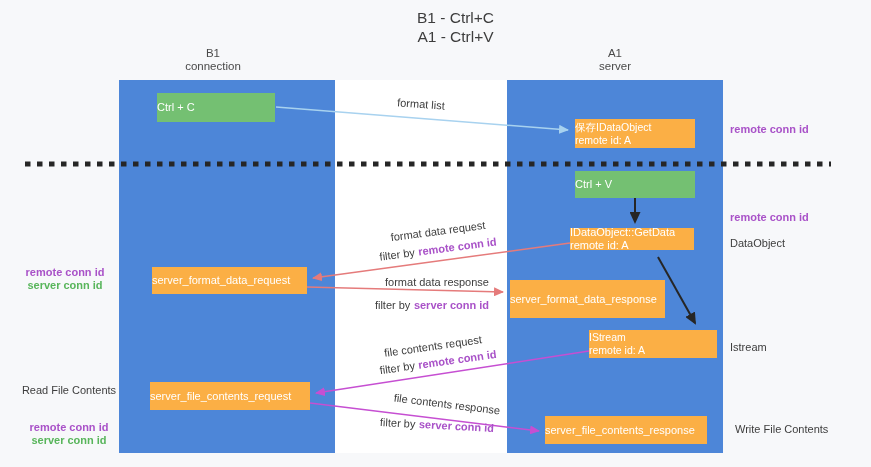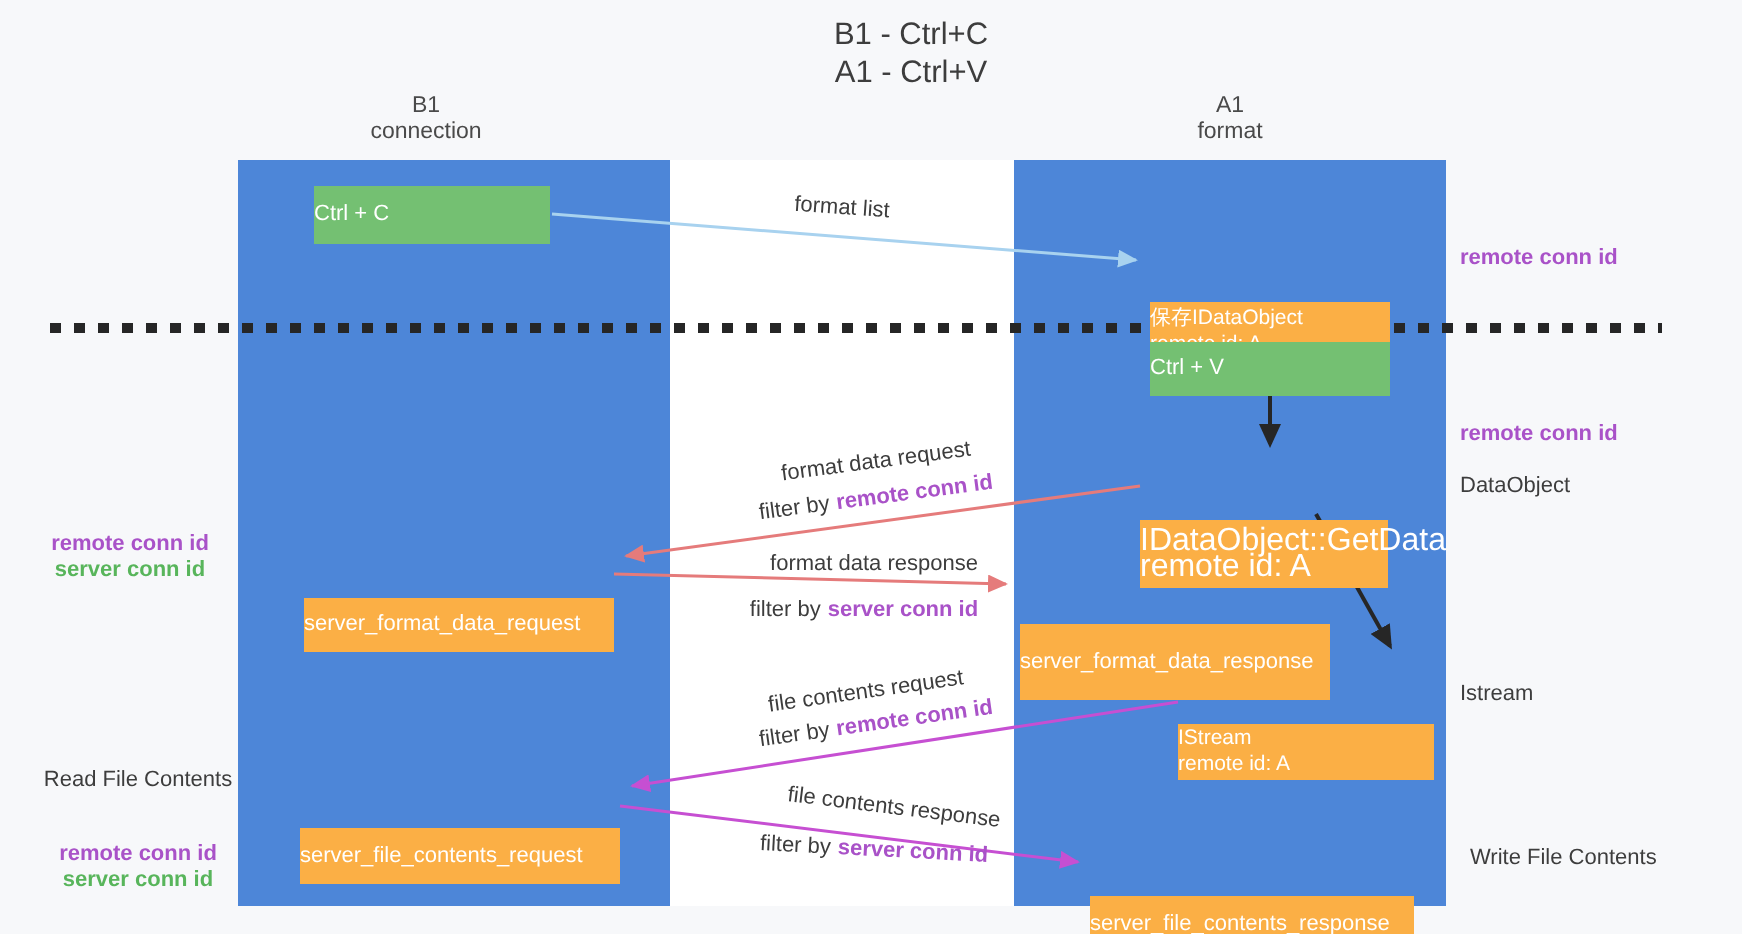--- a/index.html
+++ b/index.html
@@ -13,21 +13,21 @@
   .col.right{left:507px;}
   .title{position:absolute;top:8px;left:0;width:100%;text-align:center;
     font-size:15.5px;line-height:19px;color:#3d3d3d;z-index:4;padding-left:20px;}
   .col-header{position:absolute;top:47px;width:216px;text-align:center;
     font-size:11.5px;line-height:13px;color:#4a4a4a;z-index:4;}
   .col-header.left-h{left:105px;}
   .col-header.right-h{left:507px;}
   svg.arrows{position:absolute;left:0;top:0;z-index:2;}
   .node{position:absolute;display:flex;flex-direction:column;align-items:flex-start;justify-content:center;
     color:#ffffff;font-size:11px;line-height:13px;text-align:center;z-index:3;white-space:nowrap;}
-  .node.orange{background:#fbaf45;margin-top:32px;}
+  .node.orange{background:#fbaf45;}
   .node.green{background:#74c072;}
   .lbl{position:absolute;font-size:11px;color:#3d3d3d;white-space:nowrap;z-index:4;}
   .key{font-weight:bold;margin-left:3.5px;}
   .key.purple{color:#a952c8;}
   .side{position:absolute;font-size:11px;color:#3d3d3d;white-space:nowrap;z-index:4;}
   .side.bold-purple{color:#a952c8;font-weight:bold;}
   .side-stack{position:absolute;width:110px;text-align:center;font-size:11px;line-height:13px;z-index:4;white-space:nowrap;}
   .side-stack .p{color:#a952c8;font-weight:bold;}
   .side-stack .g{color:#58b55b;font-weight:bold;}
   .side-stack .blk{color:#3d3d3d;margin-bottom:24px;}
@@ -43,21 +43,21 @@
     <div>B1 - Ctrl+C</div>
     <div>A1 - Ctrl+V</div>
   </div>
 
   <div class="col-header left-h">
     <div>B1</div>
     <div>connection</div>
   </div>
   <div class="col-header right-h">
     <div>A1</div>
-    <div>format</div>
+    <div>server</div>
   </div>
 
   <div class="col left"></div>
   <div class="col right"></div>
 
   <svg class="arrows" width="871" height="467">
     <defs>
       <marker id="m-blue" markerUnits="userSpaceOnUse" markerWidth="11" markerHeight="9" refX="9" refY="4.5" orient="auto">
         <path d="M0,0 L10,4.5 L0,9 z" fill="#a8d2ef"></path>
       </marker>
@@ -87,21 +87,21 @@
 
   <div class="node orange" style="left:575px;top:119px;width:120px;height:29px;font-size:10.5px">
     <span>保存IDataObject</span>
     <span>remote id: A</span>
   </div>
 
   <div class="node green" style="left:575px;top:171px;width:120px;height:27px">
     <span>Ctrl + V</span>
   </div>
 
-  <div class="node orange" style="left:570px;top:228px;width:124px;height:34px;font-size:16px">
+  <div class="node orange" style="left:570px;top:228px;width:124px;height:22px;font-size:11px">
     <span>IDataObject::GetData</span>
     <span>remote id: A</span>
   </div>
 
   <div class="node orange" style="left:152px;top:267px;width:155px;height:27px">
     <span>server_format_data_request</span>
   </div>
 
   <div class="node orange" style="left:510px;top:280px;width:155px;height:38px">
     <span>server_format_data_response</span>

